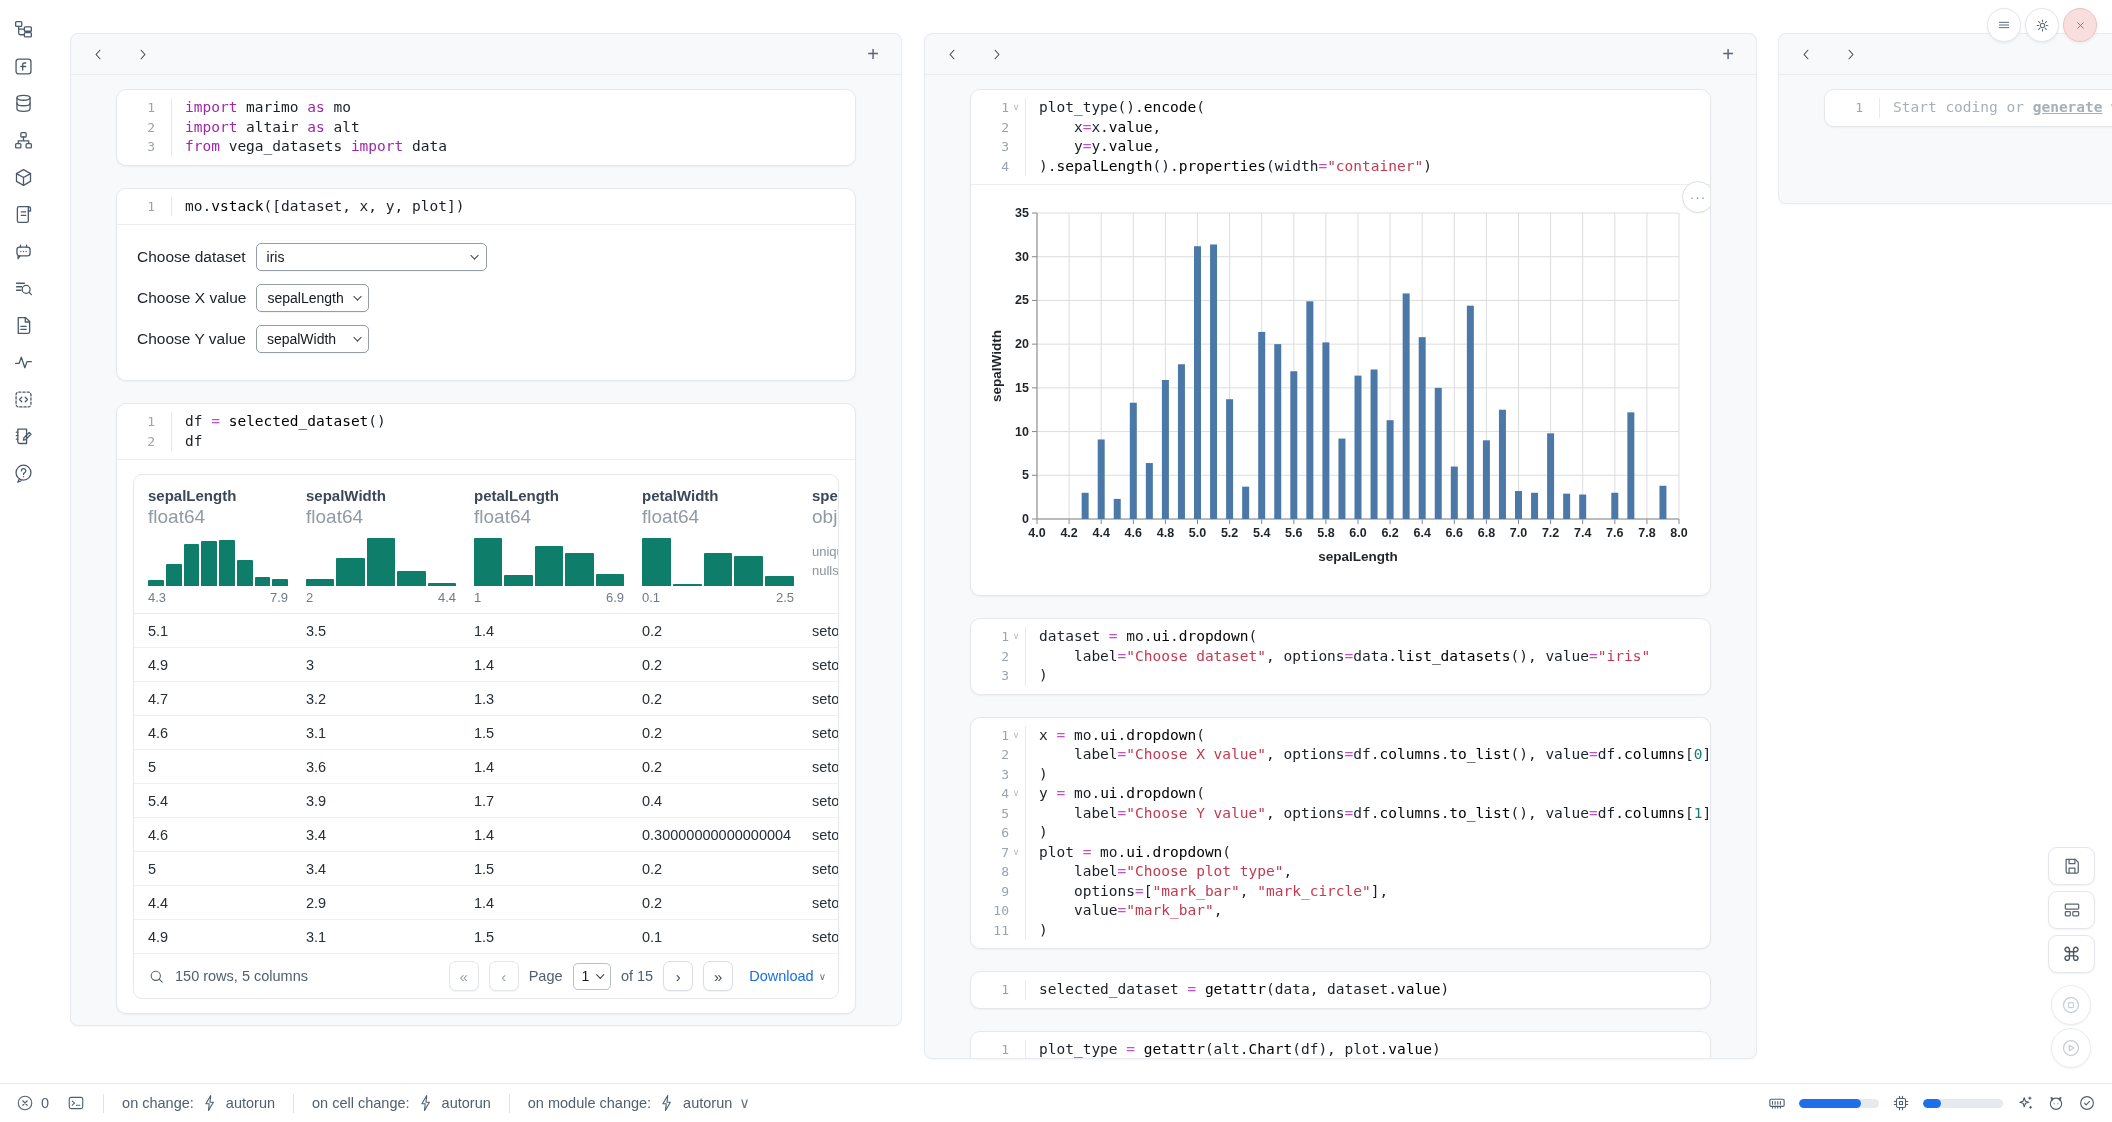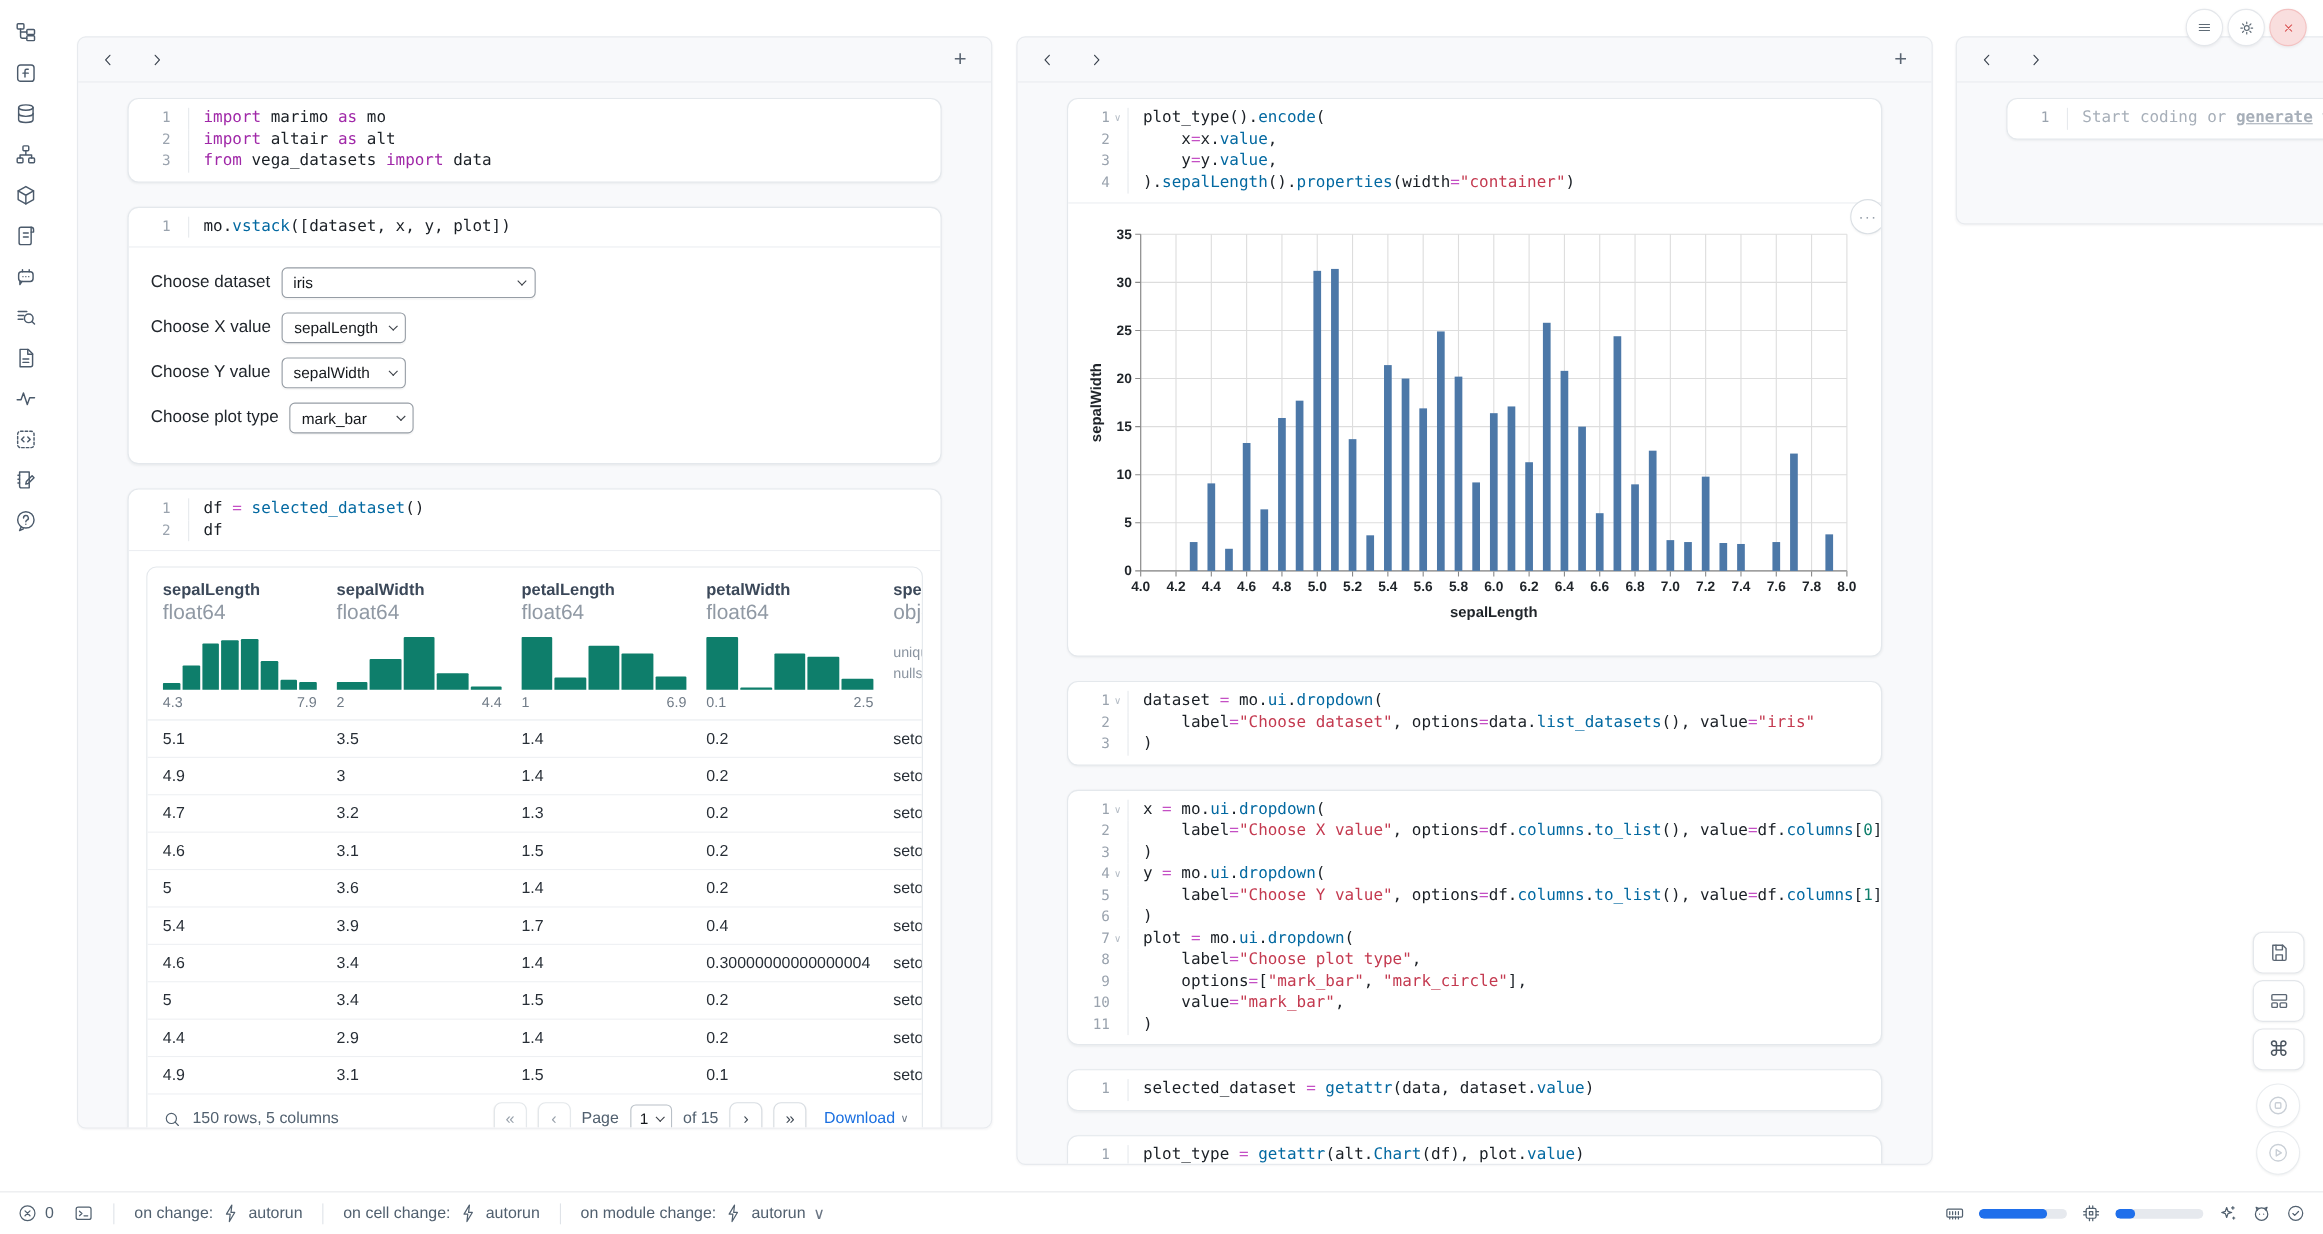--- a/index.html
+++ b/index.html
@@ -31,21 +31,21 @@
   .cell{background:#fff;border:1px solid #e4e8ec;border-radius:10px;box-shadow:0 1px 2px rgba(20,30,40,.05);
         margin-top:14px;overflow:hidden;}
   .cell + .cell{margin-top:22px;}
   .code{padding:8px 14px;}
   .cl{display:flex;line-height:19.5px;white-space:pre;}
   .gw{display:flex;flex:0 0 40px;border-right:1px solid #e6e9ed;margin-right:13px;}
   .gw .g{flex:0 0 24px;text-align:right;color:#9aa3ae;font-family:"DejaVu Sans Mono",monospace;font-size:13px;}
   .gw .fold{flex:0 0 14px;text-align:center;color:#b4bcc5;font-size:9px;line-height:19.5px;}
   .cd{font-family:"DejaVu Sans Mono",monospace;font-size:14.5px;color:#1b2026;}
   .t-kw{color:#a028a8;}
-  .t-fn{color:#0369a1;}
+  .t-fn{color:#000000;}
   .t-str{color:#c43a50;}
   .t-op{color:#c44fc4;}
   .t-num{color:#0e7e6b;}
   .t-pl{color:#1b2026;}
   .t-pr{color:#a7afb9;}
   .t-pru{color:#a7afb9;text-decoration:underline;font-weight:bold;}
   .out{border-top:1px solid #eceef2;padding:14px 16px;position:relative;}
 
   
   .ddrow{display:flex;align-items:center;gap:10px;margin:4px 0 13px 4px;}
@@ -250,27 +250,20 @@
               <span class="lbl">Choose X value</span>
               <span class="dd">
                 <span class="val">sepalLength</span>
                 <i></i>
               </span>
             </div>
             <div class="ddrow">
               <span class="lbl">Choose Y value</span>
               <span class="dd">
                 <span class="val">sepalWidth</span>
-                <i></i>
-              </span>
-            </div>
-            <div class="ddrow">
-              <span class="lbl">Choose plot type</span>
-              <span class="dd">
-                <span class="val">mark_bar</span>
                 <i></i>
               </span>
             </div>
           </div>
       </div>
     </div>
     <div class="cell">
       <div class="code">
           <div class="cl"><span class="gw"><span class="g">1</span><span class="fold"></span></span><span class="cd"><span class="t-pl">df </span><span class="t-op">=</span><span class="t-pl"> </span><span class="t-fn">selected_dataset</span><span class="t-pl">()</span></span></div>
           <div class="cl"><span class="gw"><span class="g">2</span><span class="fold"></span></span><span class="cd"><span class="t-pl">df</span></span></div>

